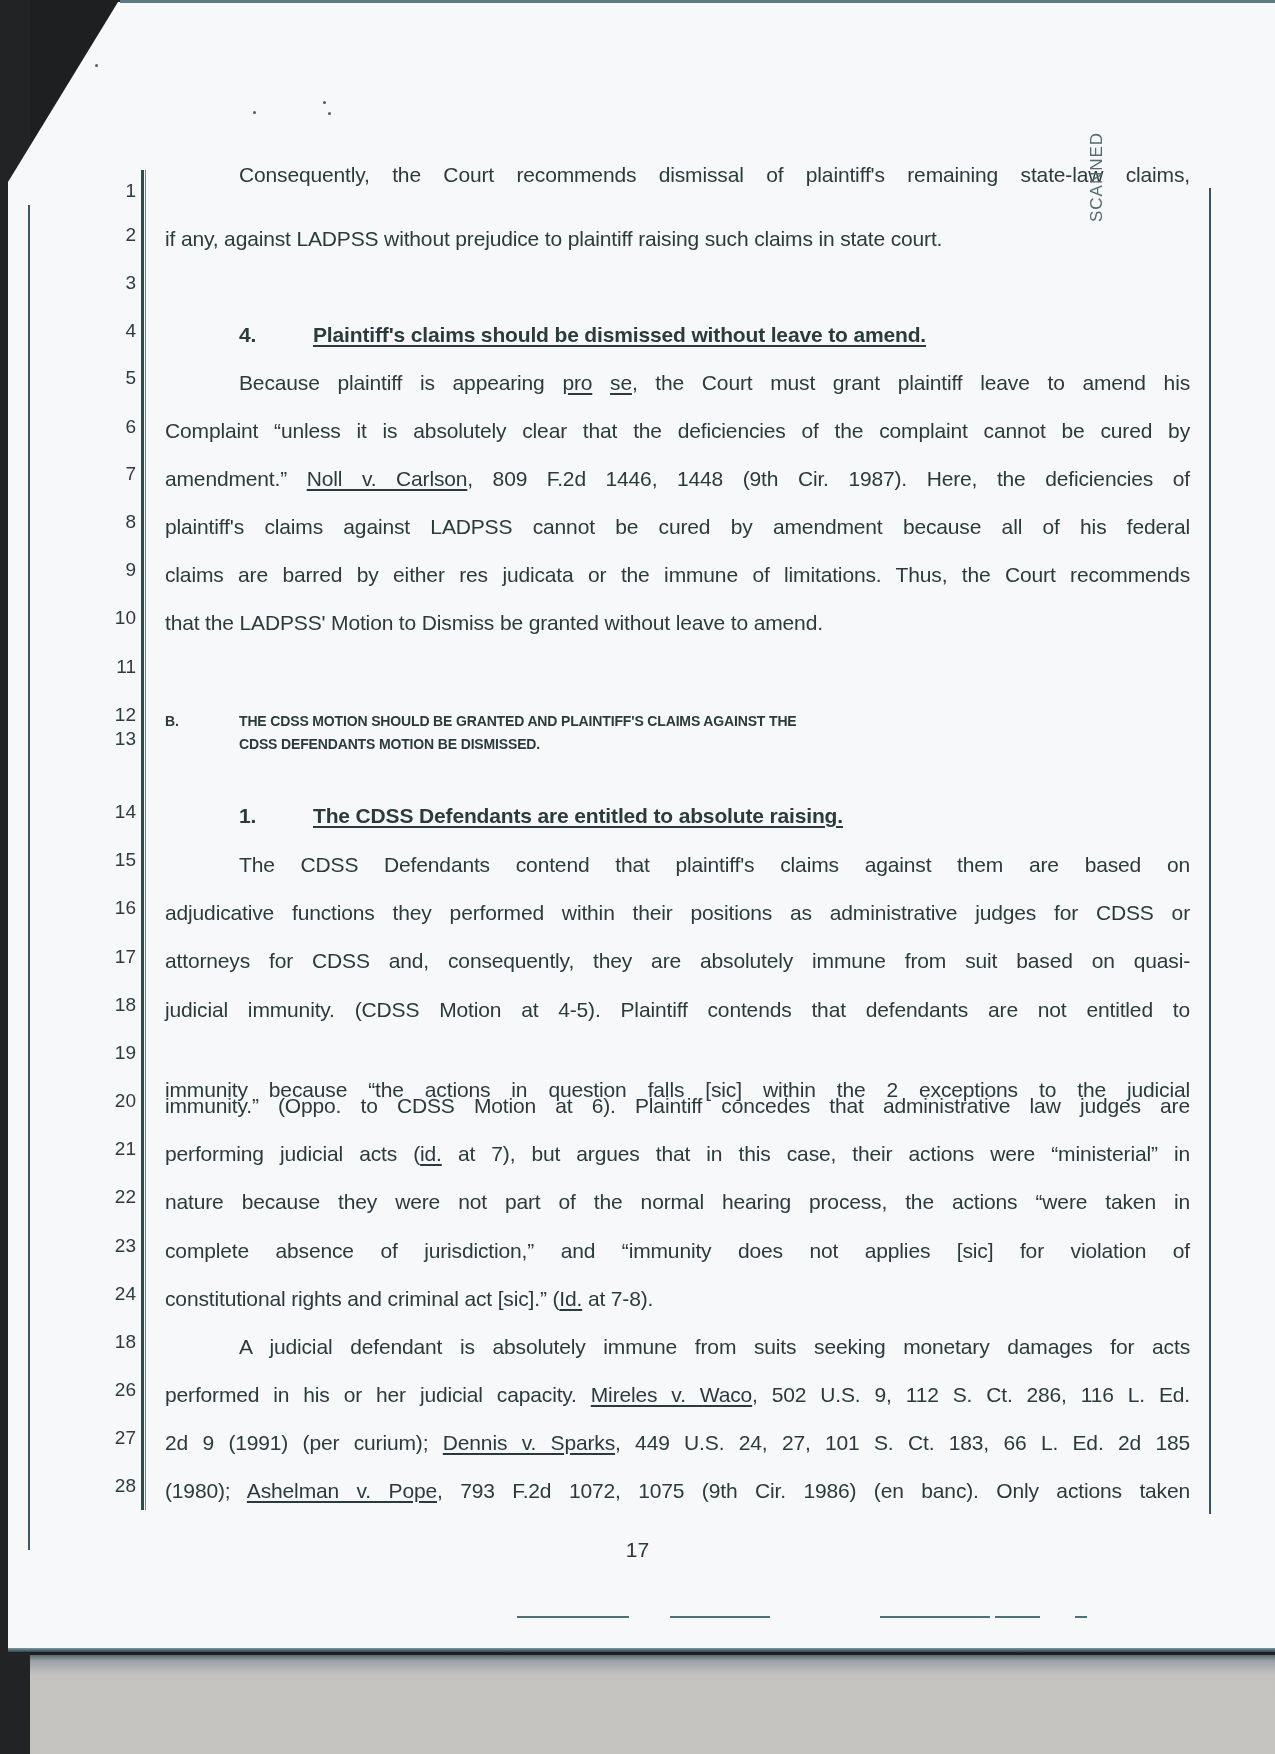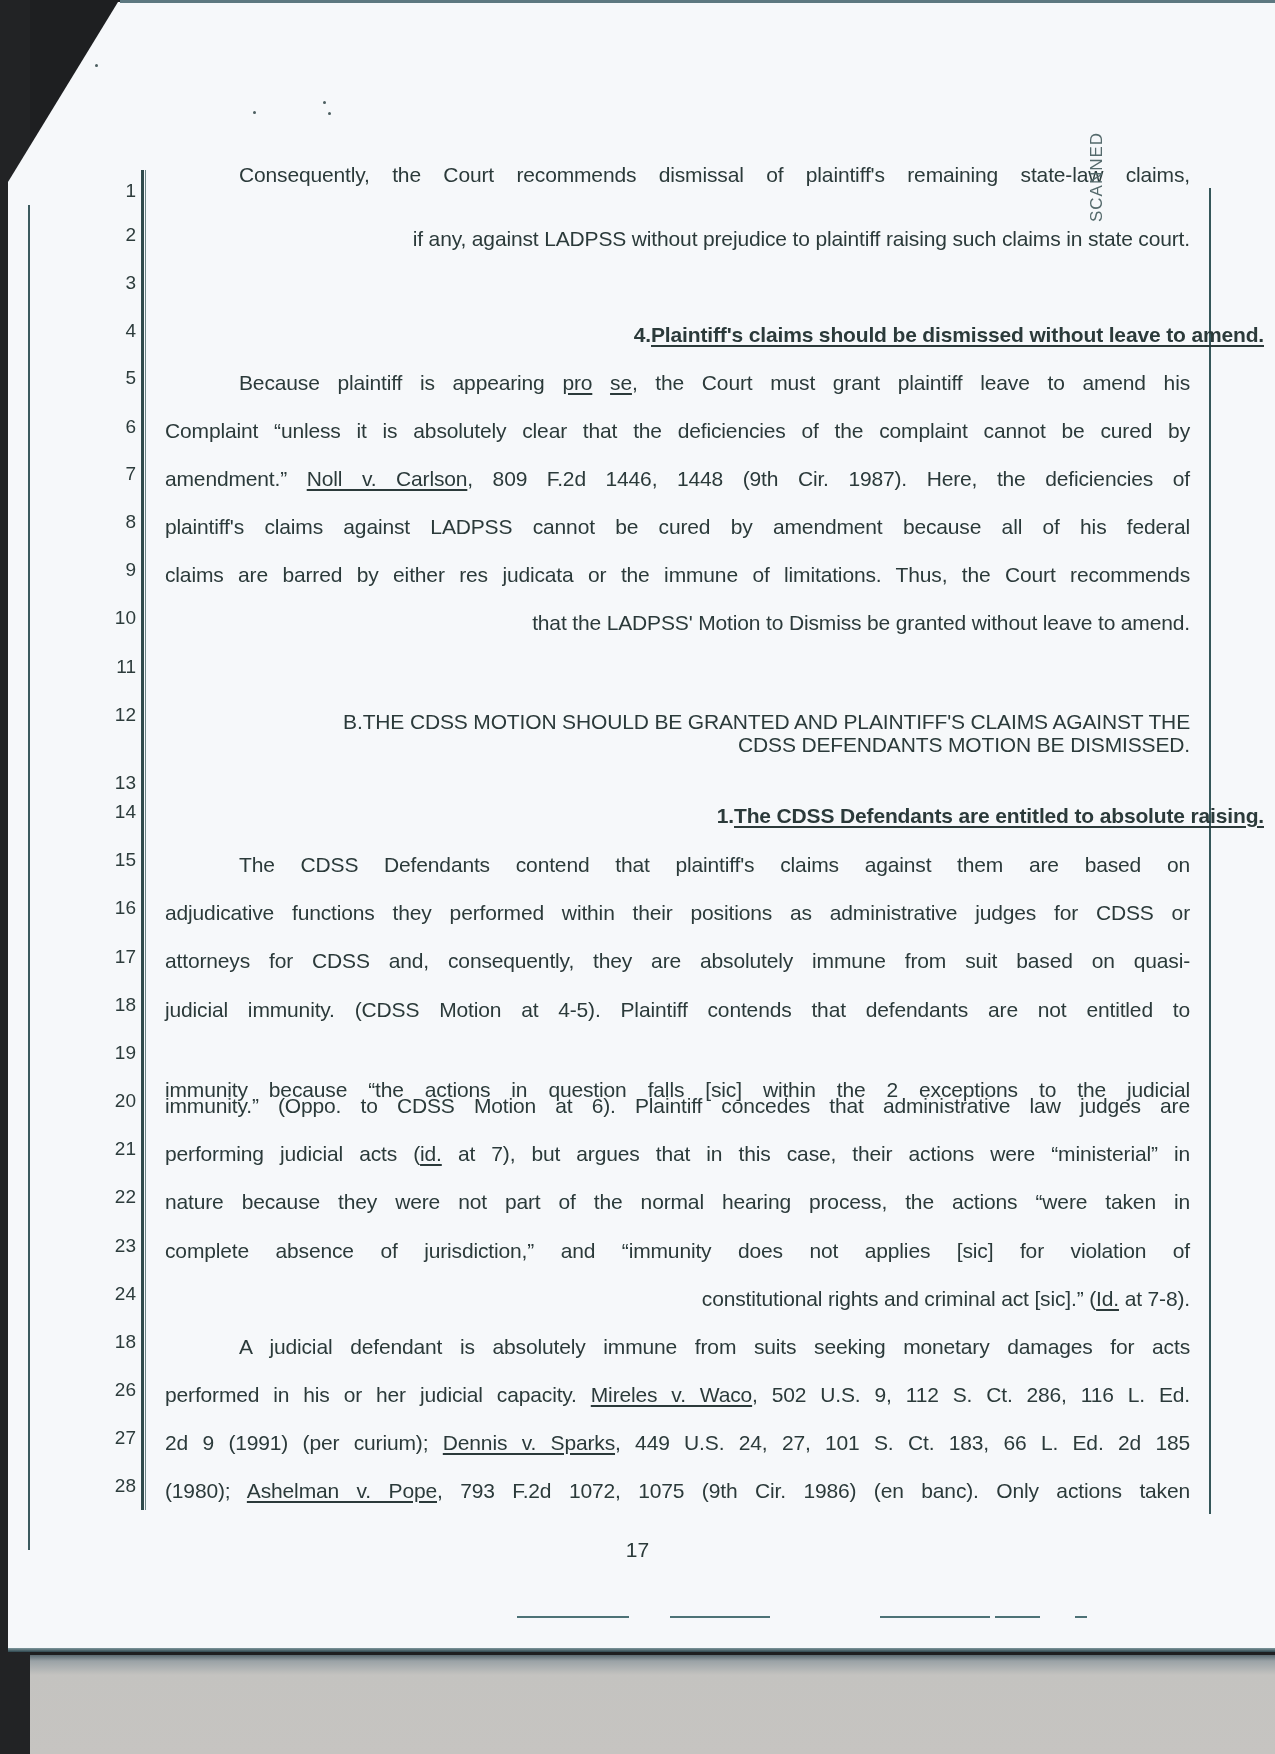--- a/index.html
+++ b/index.html
@@ -34,28 +34,28 @@
   .num-rule-b { position:absolute; left:145px; top:170px; width:1px; height:1340px; background:#6b8486; }
   .right-rule { position:absolute; left:1209px; top:188px; width:2px; height:1326px; background:#35575a; }
 
   .ln {
     position: absolute; left: 98px; width: 38px; text-align: right;
     font-size: 19px; color: #2d3c3c;
   }
   .tx {
     position: absolute; left: 165px; width: 1025px;
     font-size: 21px; line-height: 26px; white-space: nowrap;
-    color: #2b3a3a; letter-spacing: -0.15px; text-align: right;
+    color: #2b3a3a; letter-spacing: -0.15px;
   }
   .just { text-align: justify; text-align-last: justify; white-space: normal; }
   .indent { padding-left: 74px; box-sizing: border-box; }
   .u { text-decoration: underline; text-underline-offset: 3px; }
   .b { font-weight: bold; }
   .h4num { display:inline-block; width:74px; font-weight:bold; }
-  .hdrB { font-weight: normal; font-size: 21px; line-height: 23px; }
+  .hdrB { font-weight: bold; font-size: 14px; line-height: 23px; }
   .hdrB .lbl { display:inline-block; width:74px; }
   .pageno { position:absolute; left:0; width:1275px; top:1538px; text-align:center; font-size:21px; color:#2b3a3a; }
   .footline { position:absolute; top:1616px; height:2px; background:#4d7276; }
   .stamp {
     position:absolute; left:1087px; top:222px; font-size:17px; color:#556a6c;
     transform: rotate(-90deg); transform-origin: left top; letter-spacing: 1px;
     white-space: nowrap;
   }
   .speck { position:absolute; width:3px; height:3px; background:#4b5e60; border-radius:50%; }
 </style>
@@ -85,21 +85,21 @@
   <span class="ln" style="top:272px">3</span>
   <span class="ln" style="top:320px">4</span>
   <span class="ln" style="top:367px">5</span>
   <span class="ln" style="top:416px">6</span>
   <span class="ln" style="top:463px">7</span>
   <span class="ln" style="top:511px">8</span>
   <span class="ln" style="top:559px">9</span>
   <span class="ln" style="top:607px">10</span>
   <span class="ln" style="top:656px">11</span>
   <span class="ln" style="top:704px">12</span>
-  <span class="ln" style="top:772px">13</span>
+  <span class="ln" style="top:728px">13</span>
   <span class="ln" style="top:801px">14</span>
   <span class="ln" style="top:849px">15</span>
   <span class="ln" style="top:897px">16</span>
   <span class="ln" style="top:946px">17</span>
   <span class="ln" style="top:994px">18</span>
   <span class="ln" style="top:1042px">19</span>
   <span class="ln" style="top:1090px">20</span>
   <span class="ln" style="top:1138px">21</span>
   <span class="ln" style="top:1186px">22</span>
   <span class="ln" style="top:1235px">23</span>

